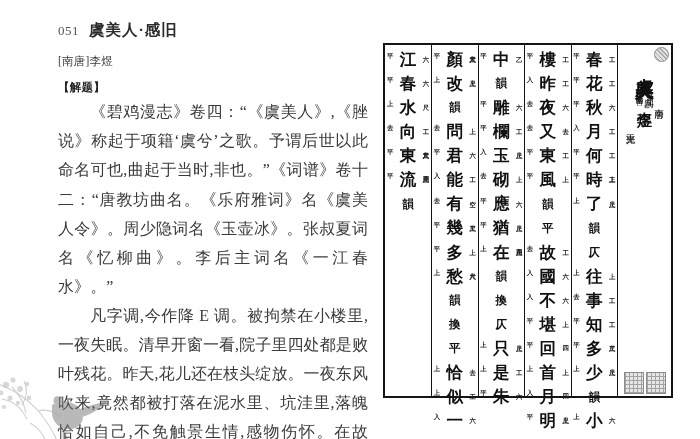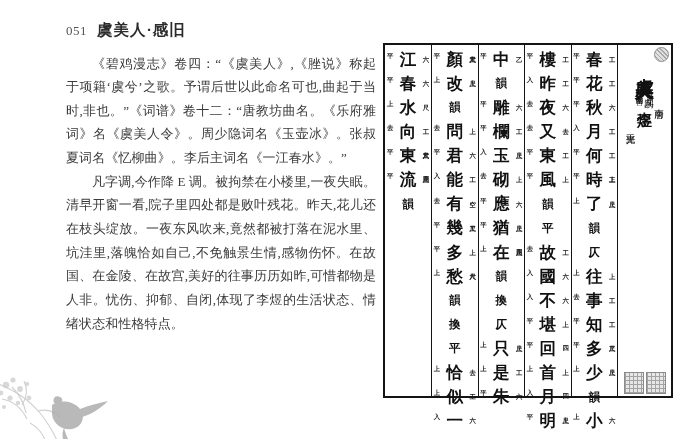--- a/index.html
+++ b/index.html
@@ -11,21 +11,21 @@
     position:relative;
   }
   #page{
     position:absolute;inset:0;
     display:block;
   }
 
   
   #left-col{
     position:absolute;
-    left:66px; top:22px;
+    left:58px; top:22px;
     width:310px; height:400px;
   }
   .page-title{
     font-size:15.5px;
     font-weight:bold;
     color:#2b2b2b;
     letter-spacing:1px;
     white-space:nowrap;
     margin:0 0 14px 0;
     line-height:1;
@@ -47,21 +47,21 @@
   }
   .section-head{
     font-size:11.5px;
     font-weight:bold;
     color:#242424;
     margin-top:9px;
     margin-bottom:2px;
     letter-spacing:0.3px;
   }
   .para{
-    font-size:13px;
+    font-size:16px;
     color:#3a3a3a;
     line-height:1.82;
     text-align:justify;
     text-justify:inter-character;
     text-indent:2em;
     letter-spacing:0.1px;
     margin:0;
   }
 
   
@@ -249,21 +249,23 @@
 <body>
 
 <div id="page">
 
   <div id="left-col">
 
     <div class="page-title">
       <span class="folio">051</span><span>虞美人·感旧</span>
     </div>
 
-
+    <div class="attrib">[南唐]李煜</div>
+
+    <div class="section-head">【解题】</div>
     <p class="para">《碧鸡漫志》卷四：“《虞美人》,《脞说》称起于项籍‘虞兮’之歌。予谓后世以此命名可也,曲起于当时,非也。”《词谱》卷十二：“唐教坊曲名。《乐府雅词》名《虞美人令》。周少隐词名《玉壶冰》。张叔夏词名《忆柳曲》。李后主词名《一江春水》。”</p>
 
     <p class="para">凡字调,今作降 E 调。被拘禁在小楼里,一夜失眠。清早开窗一看,院子里四处都是败叶残花。昨天,花儿还在枝头绽放。一夜东风吹来,竟然都被打落在泥水里、坑洼里,落魄恰如自己,不免触景生情,感物伤怀。在故国、在金陵、在故宫,美好的往事历历如昨,可惜都物是人非。忧伤、抑郁、自闭,体现了李煜的生活状态、情绪状态和性格特点。</p>
   </div>
 
   <svg id="watermark" viewBox="0 0 180 78">
     <g stroke="#8e8e8e" fill="none" stroke-width="1.1" opacity="0.8">
       <path d="M2 18 C22 26, 34 34, 46 48 C54 58, 60 68, 64 78"></path>
       <path d="M18 22 C26 30, 30 38, 32 48"></path>
       <path d="M8 34 C20 36, 28 44, 33 54"></path>

